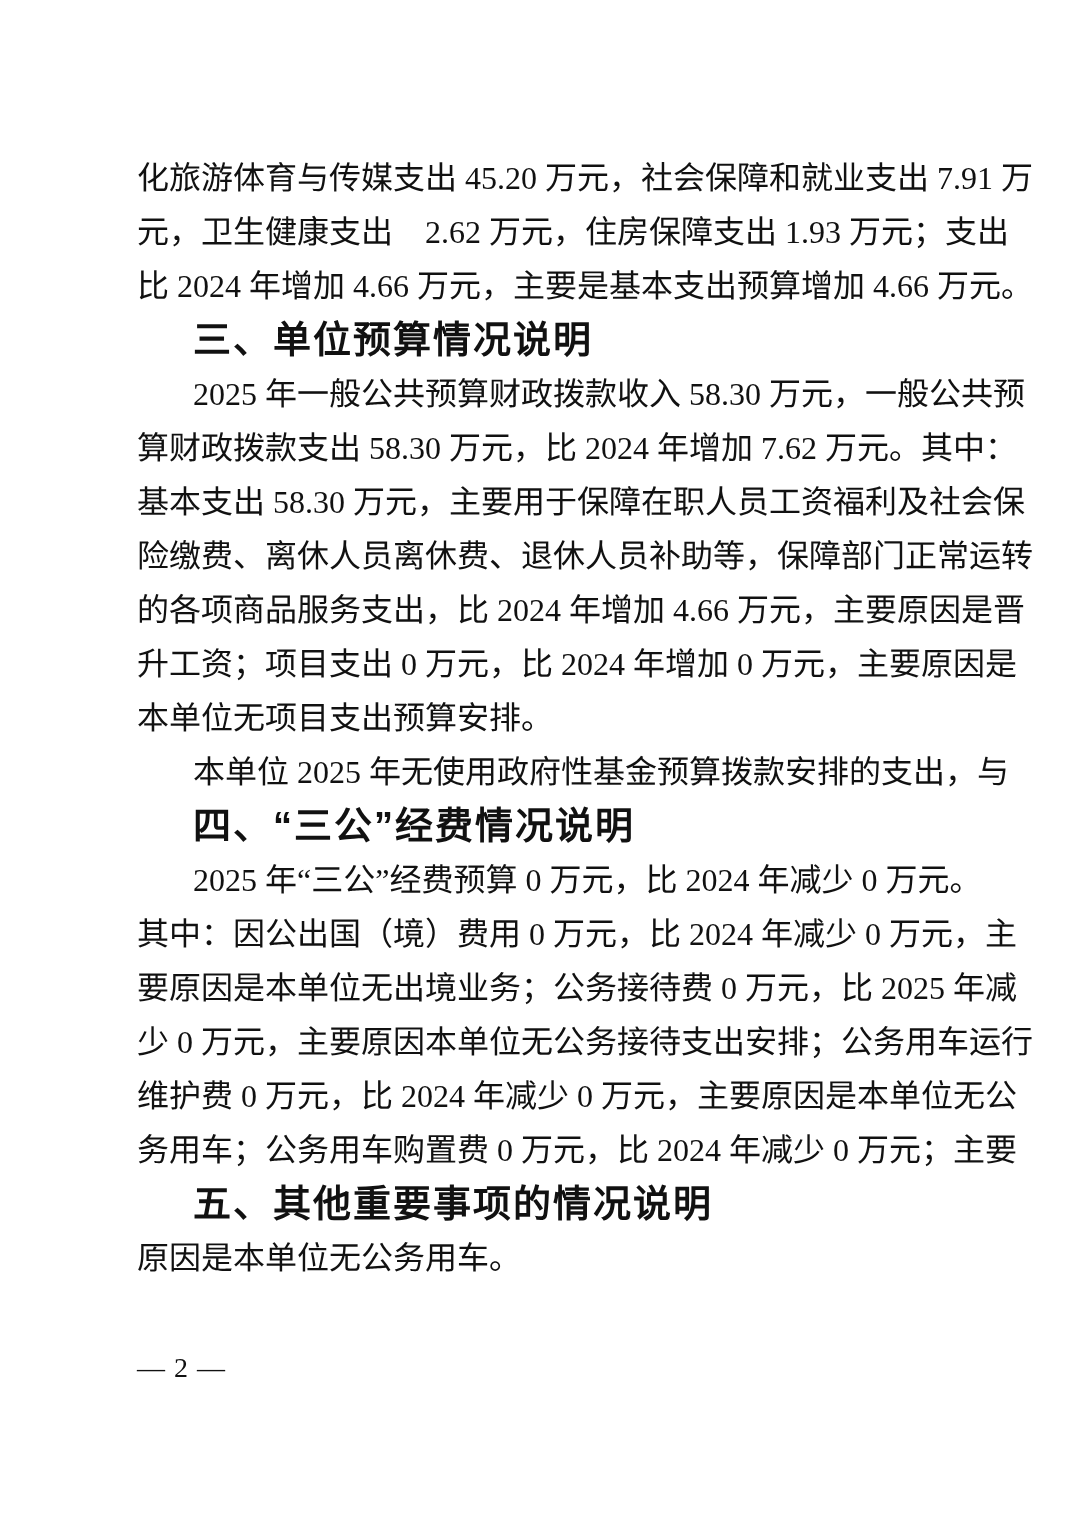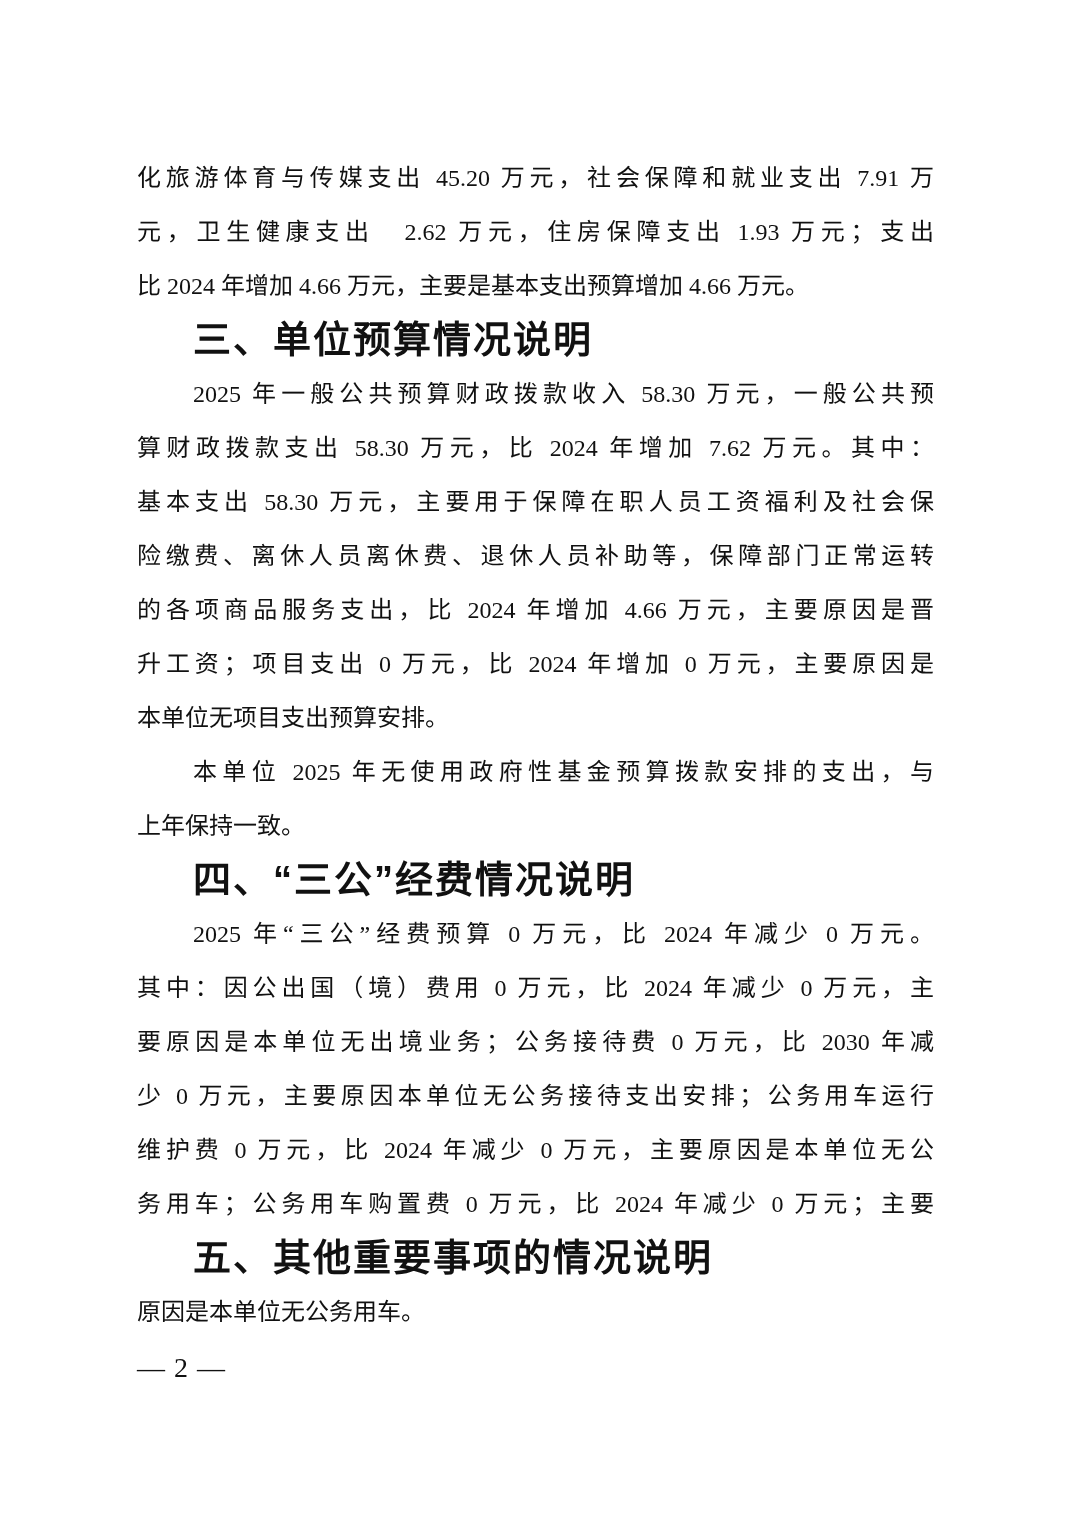--- a/index.html
+++ b/index.html
@@ -19,21 +19,21 @@
   }
   .doc-content {
     position: absolute;
     left: 137px;
     top: 151px;
     width: 797px;
   }
   .line {
     height: 54px;
     line-height: 54px;
-    font-size: 24px;
+    font-size: 32px;
     text-align: justify;
     text-align-last: justify;
     white-space: nowrap;
   }
   .line.para-first {
     text-indent: 56px;
   }
   .line.para-last {
     text-align: right;
     text-align-last: left;
@@ -68,25 +68,24 @@
       <div class="line para-last">比 2024 年增加 4.66 万元，主要是基本支出预算增加 4.66 万元。</div>
       <div class="line heading">三、单位预算情况说明</div>
       <div class="line para-first">2025 年一般公共预算财政拨款收入 58.30 万元，一般公共预</div>
       <div class="line">算财政拨款支出 58.30 万元，比 2024 年增加 7.62 万元。其中：</div>
       <div class="line">基本支出 58.30 万元，主要用于保障在职人员工资福利及社会保</div>
       <div class="line">险缴费、离休人员离休费、退休人员补助等，保障部门正常运转</div>
       <div class="line">的各项商品服务支出，比 2024 年增加 4.66 万元，主要原因是晋</div>
       <div class="line">升工资；项目支出 0 万元，比 2024 年增加 0 万元，主要原因是</div>
       <div class="line para-last">本单位无项目支出预算安排。</div>
       <div class="line para-first">本单位 2025 年无使用政府性基金预算拨款安排的支出，与</div>
-      <div class="line para-last">上年保持一致。</div>
       <div class="line heading">四、“三公”经费情况说明</div>
       <div class="line para-first">2025 年“三公”经费预算 0 万元，比 2024 年减少 0 万元。</div>
       <div class="line">其中：因公出国（境）费用 0 万元，比 2024 年减少 0 万元，主</div>
-      <div class="line">要原因是本单位无出境业务；公务接待费 0 万元，比 2030 年减</div>
+      <div class="line">要原因是本单位无出境业务；公务接待费 0 万元，比 2025 年减</div>
       <div class="line">少 0 万元，主要原因本单位无公务接待支出安排；公务用车运行</div>
       <div class="line">维护费 0 万元，比 2024 年减少 0 万元，主要原因是本单位无公</div>
       <div class="line">务用车；公务用车购置费 0 万元，比 2024 年减少 0 万元；主要</div>
       <div class="line heading">五、其他重要事项的情况说明</div>
       <div class="line para-last">原因是本单位无公务用车。</div>
     </section>
   <footer class="pagenum">— 2 —</footer>
 </main>
 
 </body></html>

